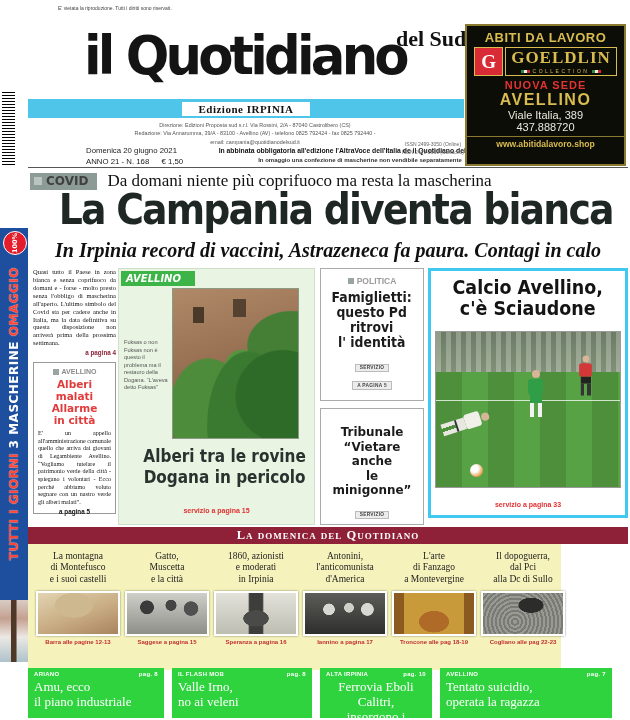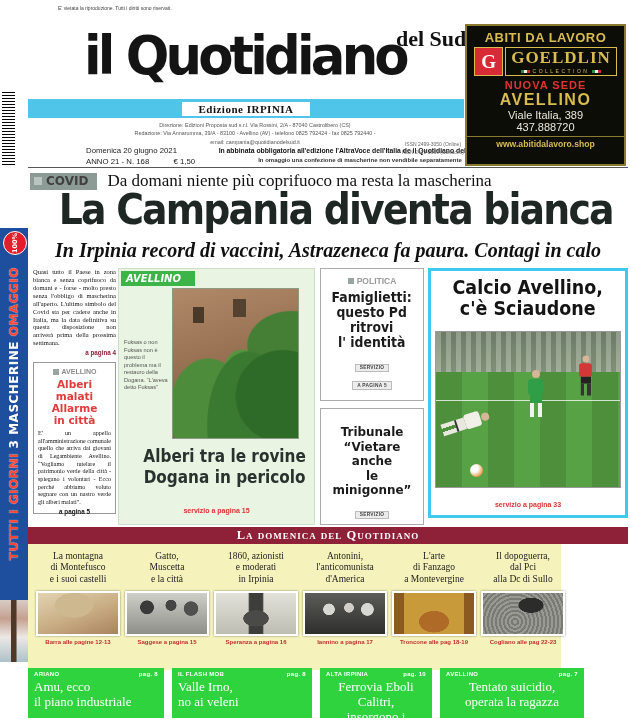--- a/index.html
+++ b/index.html
@@ -17,21 +17,21 @@
   .masthead-suffix { position:absolute; left:396px; top:26px; font-family:"Liberation Serif", serif;
               font-weight:bold; font-size:22px; color:#111; }
   .edition-bar { position:absolute; left:28px; top:99px; width:436px; height:19px;
               background:#4ec5e9; display:flex; align-items:center; justify-content:center; }
   .edition-label { background:#fff; padding:1px 16px; font-weight:bold; font-size:11px;
               letter-spacing:0.5px; color:#111; }
   .direzione { position:absolute; left:130px; top:121px; width:250px; text-align:center;
               font-size:5.4px; color:#555; font-family:"Liberation Sans", sans-serif; line-height:1.55; }
   .dateline { position:absolute; left:86px; top:146px; font-size:7.8px; color:#222;
               font-family:"Liberation Sans", sans-serif; line-height:1.35; }
-  .dateline .price { margin-left:22px; }
+  .dateline .price { margin-left:10px; }
   .abbinata { position:absolute; left:200px; top:147px; width:320px; text-align:center;
               font-family:"Liberation Sans", sans-serif; }
   .abbinata-1 { font-size:6.8px; font-weight:bold; color:#111; }
   .abbinata-2 { font-size:6px;  font-weight:bold; color:#333; margin-top:2.5px; }
   .issn { position:absolute; left:398px; top:141px; width:70px; text-align:center;
           font-size:5px; color:#666; font-family:"Liberation Sans", sans-serif; line-height:1.5; }
   .toprule { position:absolute; left:28px; top:167px; width:600px; height:1px; background:#555; }
 
   
   .ad { position:absolute; left:465px; top:24px; width:161px; height:142px; background:#0d0d07;
@@ -206,21 +206,21 @@
                   linear-gradient(#d8a84a,#9a6a28); }
   .sp6 { background:radial-gradient(ellipse at 60% 30%, #2c2c2a 0 18%, rgba(0,0,0,0) 19%),
                   repeating-radial-gradient(circle at 40% 70%, #9a9a94 0 2px, #7a7a74 2px 4px),
                   linear-gradient(#bdbdb6,#84847e); }
   .sun-caption { margin-top:3px; font-family:"Liberation Sans", sans-serif; font-weight:bold;
         font-size:6px; color:#c03030; }
 
   
   .bottom { position:absolute; left:28px; top:668px; width:600px; height:50px; display:flex; gap:8px; }
   .green-box { background:#2ed33e; color:#fff; box-sizing:border-box; padding:3px 6px 0; }
-  .gb1 { width:136px; } .gb2 { width:140px; } .gb3 { width:112px;text-align:center; } .gb4 { width:144px;text-align:center; }
+  .gb1 { width:136px; } .gb2 { width:140px; } .gb3 { width:112px;text-align:center; } .gb4 { width:172px; }
   .gb-head { display:flex; justify-content:space-between; font-family:"Liberation Sans", sans-serif;
         font-weight:bold; font-size:6px; letter-spacing:0.3px; }
   .gb-title { font-size:13px; line-height:1.15; white-space:pre-line; margin-top:3px; }
 </style>
 </head>
 <body>
 
 <div class="page">
 
   <div class="copyright">E' vietata la riproduzione. Tutti i diritti sono riservati.</div>

